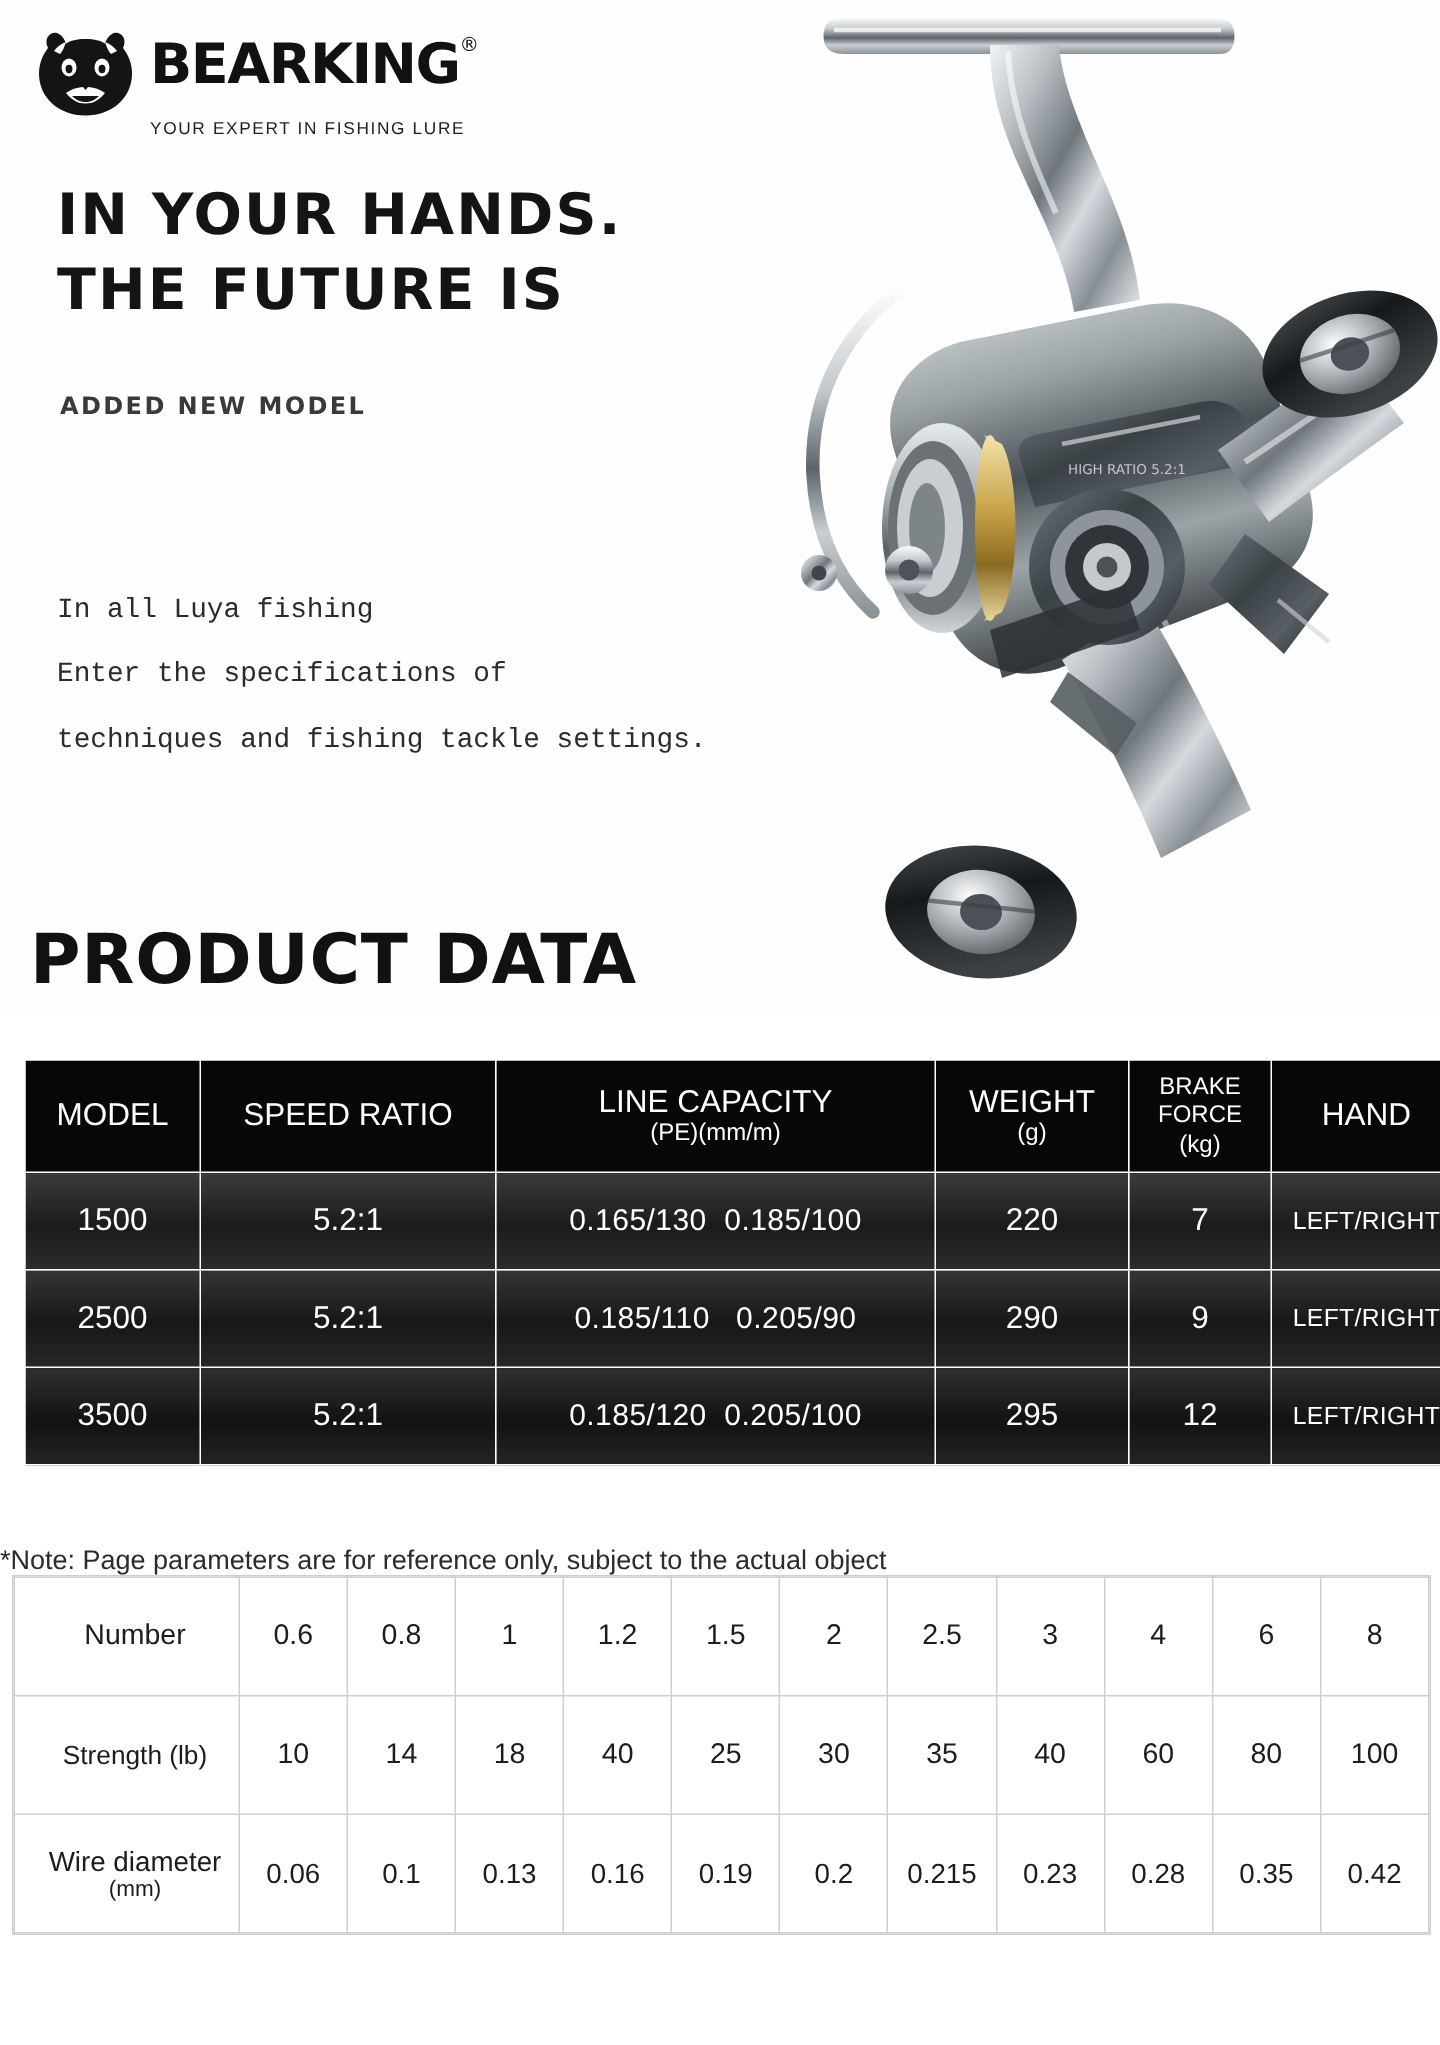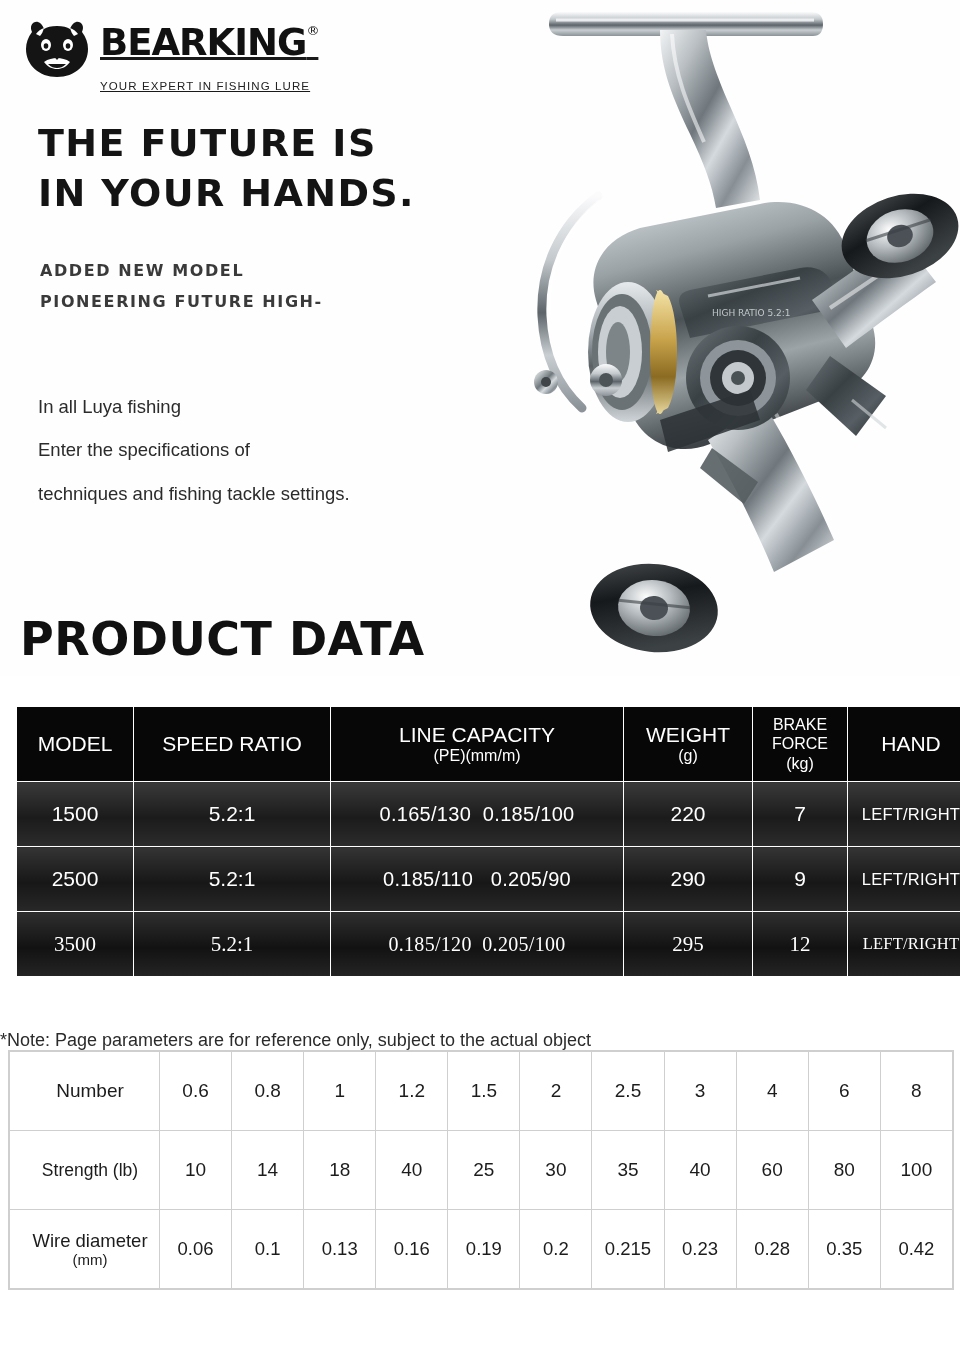--- a/index.html
+++ b/index.html
@@ -25,21 +25,20 @@
     overflow: hidden;
   }
 
   .logo-block {
     position: absolute;
     left: 24px;
     top: 18px;
     display: flex;
     align-items: flex-start;
     gap: 10px;
-    text-decoration: underline;
   }
   .bear-mark {
     width: 66px;
     height: 62px;
     position: relative;
     flex: 0 0 auto;
   }
   .bear-mark svg { display: block; }
   .logo-text-wrap {
     padding-top: 6px;
@@ -92,20 +91,21 @@
     text-transform: uppercase;
   }
 
   .body-copy {
     position: absolute;
     left: 38px;
     top: 385px;
     font-size: 18.5px;
     line-height: 2.35;
     color: #2b2b2b;
+    font-family: Liberation Mono, monospace;
   }
 
   
   .reel-stage {
     position: absolute;
     left: 360px;
     top: 0px;
     width: 600px;
     height: 676px;
   }
@@ -156,21 +156,20 @@
   .spec-table tbody td {
     height: 62px;
     font-size: 21px;
     background: linear-gradient(180deg, #3a3a3a 0%, #1b1b1b 55%, #2c2c2c 100%);
   }
   .spec-table tbody tr:nth-child(2) td {
     background: linear-gradient(180deg, #343434 0%, #171717 55%, #282828 100%);
   }
   .spec-table tbody tr:nth-child(3) td {
     background: linear-gradient(180deg, #2f2f2f 0%, #121212 55%, #242424 100%);
-    font-family: Liberation Serif, serif;
   }
   .spec-table td.hand {
     font-size: 16.5px;
     letter-spacing: 0.2px;
   }
   .spec-table td.cap {
     font-size: 20px;
     letter-spacing: 0.3px;
   }
 
@@ -253,27 +252,26 @@
     </div>
     <div class="logo-text-wrap">
       <div class="brand-name">
         <span>BEARKING</span><span class="tm">®</span>
       </div>
       <div class="brand-tag">YOUR EXPERT IN FISHING LURE</div>
     </div>
   </div>
 
   <div class="headline">
+    <div>IN YOUR HANDS.</div>
     <div>THE FUTURE IS</div>
-    <div>IN YOUR HANDS.</div>
   </div>
 
   <div class="subhead">
     <div>ADDED NEW MODEL</div>
-    <div>PIONEERING FUTURE HIGH-</div>
   </div>
 
   <div class="body-copy">
     <div>In all Luya fishing</div>
     <div>Enter the specifications of</div>
     <div>techniques and fishing tackle settings.</div>
   </div>
 
   <div class="reel-stage">
     <svg width="600" height="676" viewBox="0 0 600 676">

